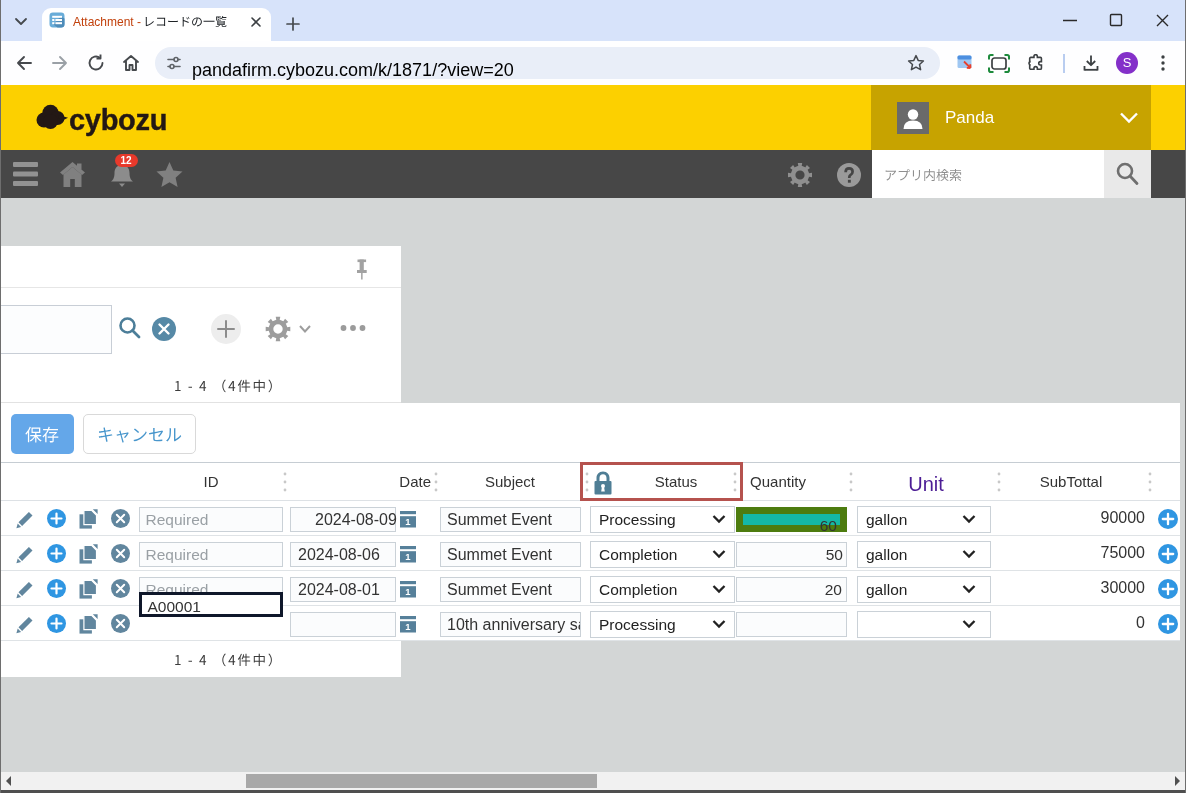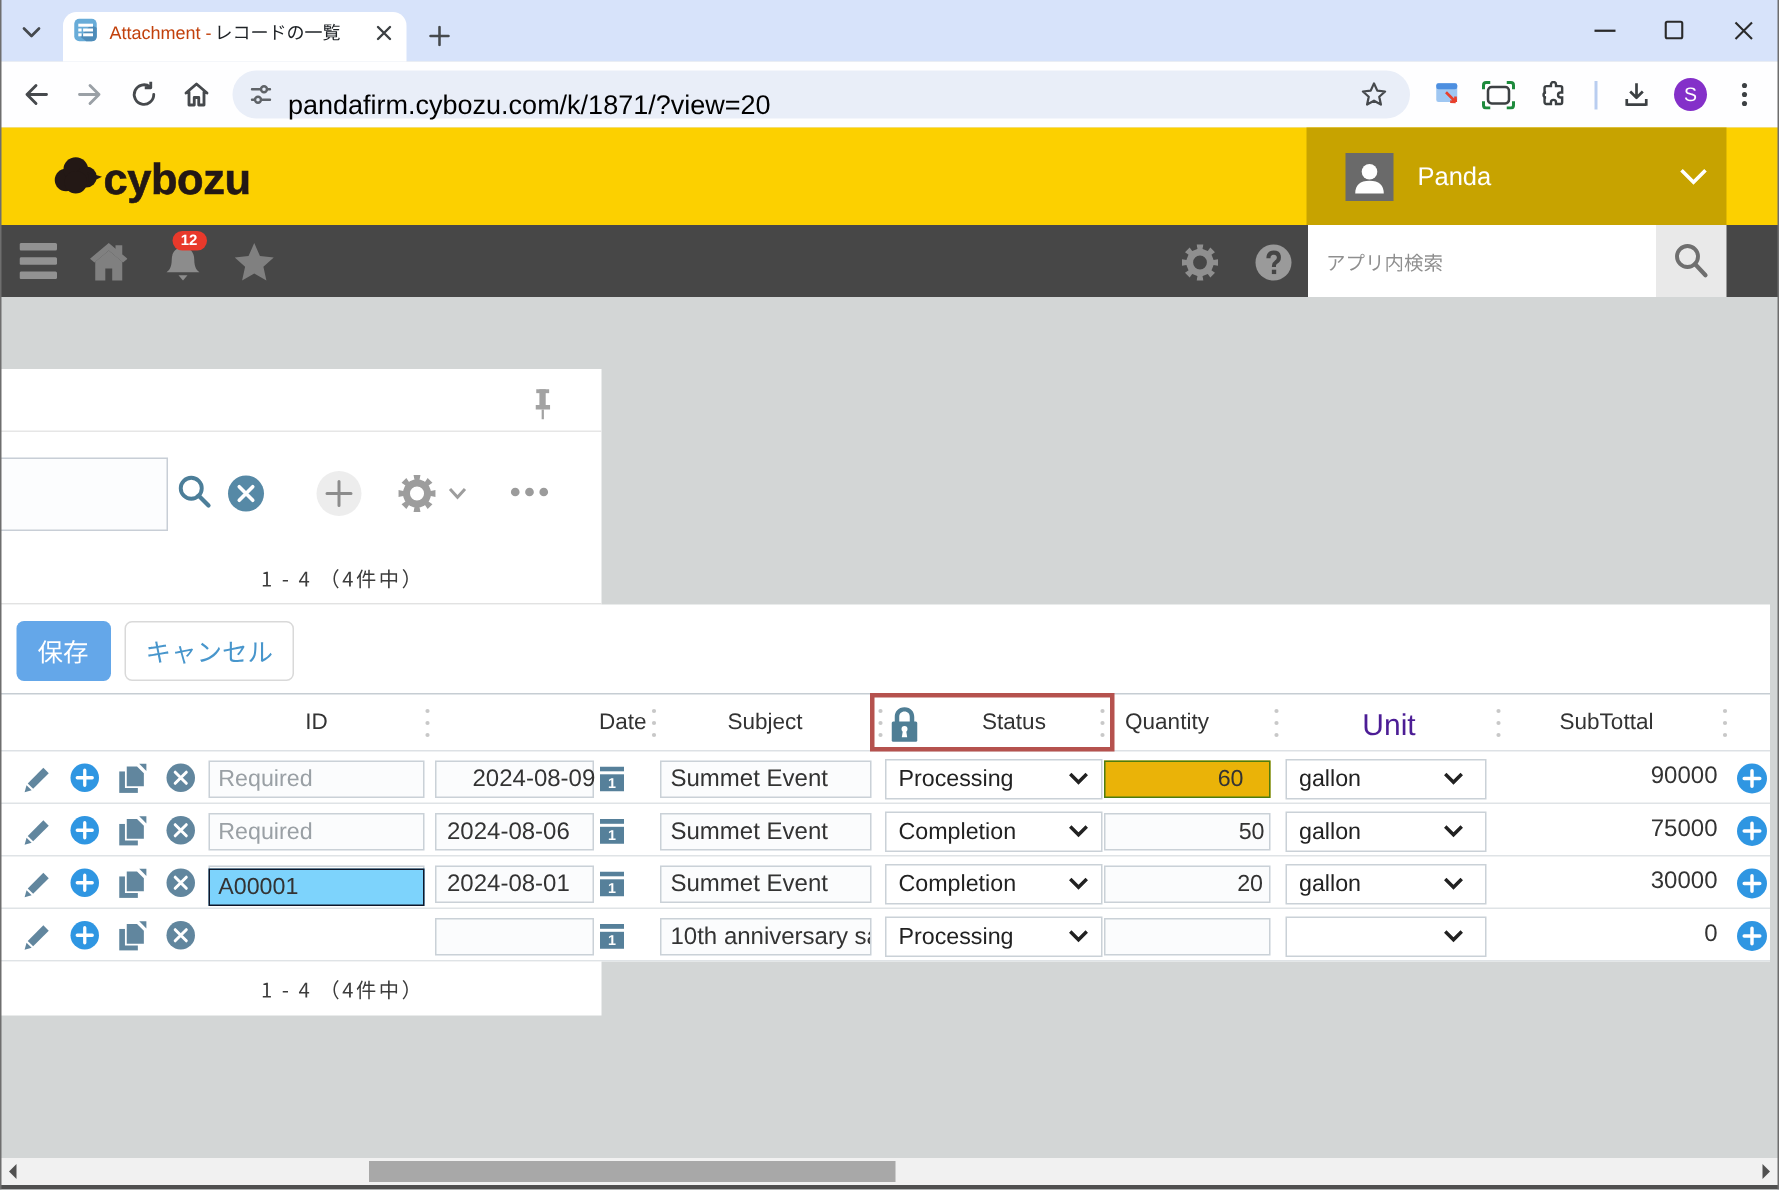--- a/index.html
+++ b/index.html
@@ -287,21 +287,21 @@
 <svg class="abs" style="left:400px;top:511px" width="16" height="17">
     <rect x="0" y="0" width="16" height="3.2" fill="#56809a"></rect>
     <rect x="0" y="5.2" width="16" height="11.3" fill="#56809a"></rect>
     <text x="8" y="14.2" text-anchor="middle" font-size="9.5" font-weight="bold" fill="#fff" font-family="Liberation Sans">1</text>
   </svg>
 <div class="abs" style="left:440px;top:507px;width:141px;height:25px;background:#fbfcfd;border:1px solid #cad1d7;font-size:16px;line-height:23px;padding-left:6px;color:#333;overflow:hidden;white-space:nowrap">Summet Event</div>
 <div class="abs" style="left:590px;top:506px;width:145px;height:27px;background:#fff;border:1px solid #cad1d7;font-size:15.5px;line-height:25px;padding-left:8px;color:#222">Processing</div>
 <svg class="abs" style="left:712px;top:515.0px" width="14" height="9">
     <path d="M1.5 1 L7 6.5 L12.5 1" fill="none" stroke="#222" stroke-width="2.3"></path>
   </svg>
-<div class="abs" style="left:736px;top:507px;width:111px;height:25px;background:#eab308;border:1px solid #4d7c0f;font-size:15.5px;line-height:23px;padding-right:17px;color:#333;text-align:right">60</div>
+<div class="abs" style="left:736px;top:507px;width:111px;height:25px;background:#14b8a6;border:7px solid #4d7c0f;font-size:15.5px;line-height:23px;padding-right:3px;color:#333;text-align:right">60</div>
 <div class="abs" style="left:857px;top:506px;width:134px;height:27px;background:#fff;border:1px solid #cad1d7;font-size:15.5px;line-height:25px;padding-left:8px;color:#222">gallon</div>
 <svg class="abs" style="left:962px;top:515.0px" width="14" height="9">
     <path d="M1.5 1 L7 6.5 L12.5 1" fill="none" stroke="#222" stroke-width="2.3"></path>
   </svg>
 <div class="abs" style="left:1000px;top:509px;width:145px;text-align:right;font-size:16px;color:#333">90000</div>
 <div class="abs" style="left:1157.5px;top:508.5px;width:20px;height:20px;border-radius:50%;background:#2f96e2"></div>
 <svg class="abs" style="left:1157.5px;top:508.5px" width="20" height="20">
     <path d="M10 4.8 V15.2 M4.8 10 H15.2" stroke="#fff" stroke-width="2.3" stroke-linecap="round"></path>
   </svg>
 <div class="abs" style="left:0;top:570px;width:1180px;height:1px;background:#dfe3e6"></div>
@@ -395,21 +395,21 @@
   </svg>
 <svg class="abs" style="left:79px;top:613.5px;overflow:visible" width="20" height="20">
     <path d="M0.5 5.3 H12.9 V19.6 H0.5 Z" fill="#61869e"></path>
     <path d="M4.9 1.4 H12.6 L17.5 6.3 V15.7 H4.9 Z" fill="#61869e" stroke="#fff" stroke-width="1.2"></path>
     <path d="M13.8 0.2 L18.6 5.0 L18.6 0.2 Z" fill="#61869e"></path>
   </svg>
 <div class="abs" style="left:110.5px;top:614.0px;width:19px;height:19px;border-radius:50%;background:#61869e"></div>
 <svg class="abs" style="left:110.5px;top:614.0px" width="19" height="19">
     <path d="M5.8 5.8 L13.2 13.2 M13.2 5.8 L5.8 13.2" stroke="#fff" stroke-width="2" stroke-linecap="round"></path>
   </svg>
-<div class="abs" style="left:138.5px;top:579px;width:144px;height:25px;background:#7dd3fc;border:1px solid #0f172a;font-size:15.5px;line-height:23px;padding-left:6px;overflow:hidden;white-space:nowrap"><span style="color:#333">A00001</span></div>
+<div class="abs" style="left:138.5px;top:592px;width:144px;height:25px;background:#ffffff;border:3px solid #0f172a;font-size:15.5px;line-height:23px;padding-left:6px;overflow:hidden;white-space:nowrap"><span style="color:#333">A00001</span></div>
 <div class="abs" style="left:290px;top:612px;width:106px;height:25px;background:#fbfcfd;border:1px solid #cad1d7;font-size:16px;line-height:23px;padding-left:7px;color:#333;white-space:nowrap"></div>
 <svg class="abs" style="left:400px;top:616px" width="16" height="17">
     <rect x="0" y="0" width="16" height="3.2" fill="#56809a"></rect>
     <rect x="0" y="5.2" width="16" height="11.3" fill="#56809a"></rect>
     <text x="8" y="14.2" text-anchor="middle" font-size="9.5" font-weight="bold" fill="#fff" font-family="Liberation Sans">1</text>
   </svg>
 <div class="abs" style="left:440px;top:612px;width:141px;height:25px;background:#fbfcfd;border:1px solid #cad1d7;font-size:16px;line-height:23px;padding-left:6px;color:#333;overflow:hidden;white-space:nowrap">10th anniversary sale</div>
 <div class="abs" style="left:590px;top:611px;width:145px;height:27px;background:#fff;border:1px solid #cad1d7;font-size:15.5px;line-height:25px;padding-left:8px;color:#222">Processing</div>
 <svg class="abs" style="left:712px;top:620.0px" width="14" height="9">
     <path d="M1.5 1 L7 6.5 L12.5 1" fill="none" stroke="#222" stroke-width="2.3"></path>

